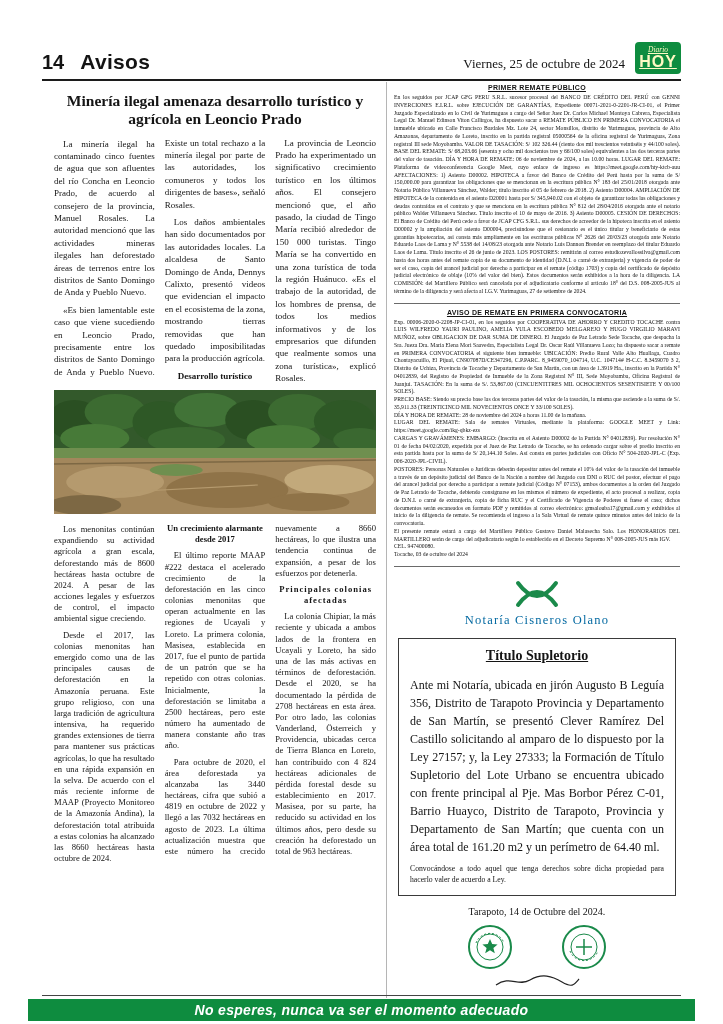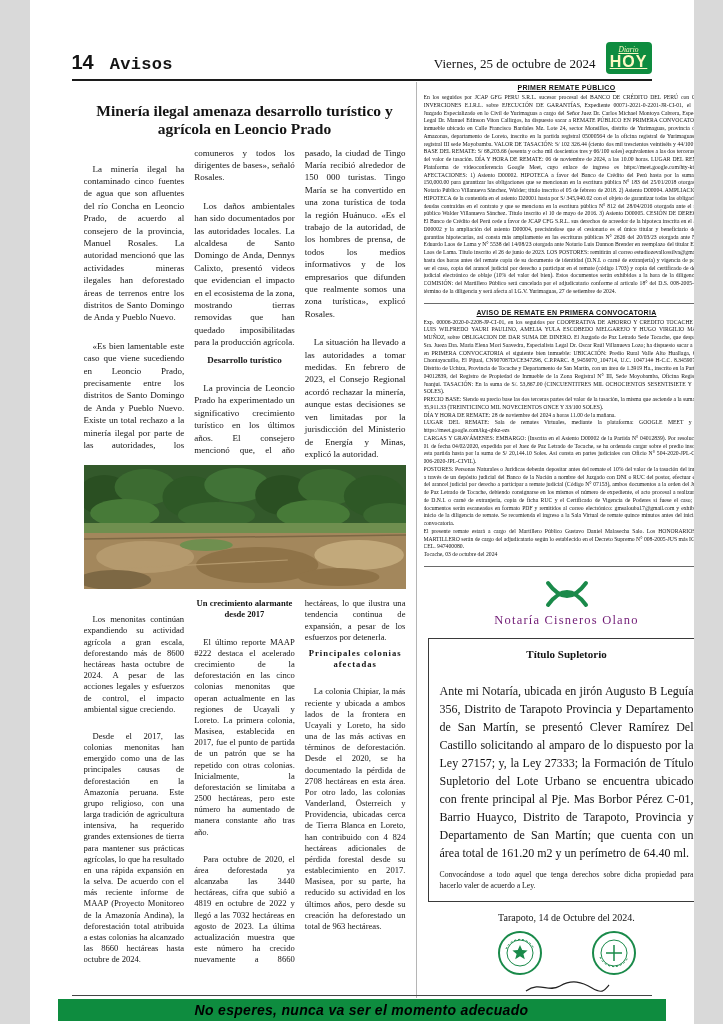--- a/index.html
+++ b/index.html
@@ -1,85 +1,85 @@
 <!DOCTYPE html>
 <html lang="es"><head>
 <meta charset="utf-8">
 <style>
   html,body { margin:0; padding:0; background:#d9d9d9; }
   .page {
-    position:relative; width:664px; height:1024px; margin:0 auto;
+    position:relative; width:723px; height:1024px; margin:0 auto;
     background:#ffffff; font-family:"Liberation Serif", serif; color:#141414;
     overflow:hidden; box-sizing:border-box;
   }
   
   .header {
     position:absolute; left:42px; right:42px; top:36px; height:38px;
     border-bottom:2px solid #1c1c1c; display:flex; align-items:flex-end; padding-bottom:5px;
   }
   .page-num { font-family:"Liberation Sans", sans-serif; font-weight:bold; font-size:20px; margin-right:16px; }
-  .section-name { font-family:Liberation Mono, monospace; font-weight:bold; font-size:17px; letter-spacing:.3px; }
+  .section-name { font-family:Liberation Sans, sans-serif; font-weight:bold; font-size:21px; letter-spacing:.3px; }
   .header-right { margin-left:auto; display:flex; align-items:flex-end; gap:10px; }
   .header-date { font-size:13px; padding-bottom:2px; }
   .logo {
     background:#0e8c3f; color:#fef9c3; width:46px; height:32px; text-align:center;
     border-radius:4px; display:flex; flex-direction:column; justify-content:center; line-height:1;text-decoration:underline;
   }
   .logo-top { font-size:7.5px; font-style:italic; display:block; }
   .logo-main { font-size:16px; font-weight:bold; letter-spacing:1px; display:block; font-family:"Liberation Sans", sans-serif; }
   
   .content { position:absolute; top:82px; left:42px; right:42px; height:916px; }
   .left-col  { position:absolute; left:12px; top:4px; width:322px; height:910px; overflow:hidden; }
   .divider-v { position:absolute; left:344px; top:0; bottom:0; width:1px; background:#b5b5b5; }
   .right-col { position:absolute; left:352px; top:2px; width:286px; height:912px; overflow:hidden; }
   
   .headline {
     font-weight:bold; font-size:15.5px; line-height:1.18; text-align:center;
-    margin:16px 2px 8px 2px; font-family:"Liberation Serif", serif;
+    margin:6px 2px 8px 2px; font-family:"Liberation Serif", serif;
   }
   .art-body { column-count:3; column-gap:10px; text-align:justify; hyphens:auto; }
   .art1 { font-size:9px;  line-height:1.38; }
   .art2 { font-size:8.6px; line-height:1.30; }
-  .art-body p { margin:16px 0 5px 0; text-indent:9px; }
+  .art-body p { margin:1px 0 5px 0; text-indent:9px; }
   .art-body p.art-sub { text-indent:0; text-align:center; font-weight:bold; margin:5px 0 5px 0; }
   .art2 p.art-sub.spread { letter-spacing:1px; }
   .photo { width:100%; height:124px; display:block; margin:5px 0 9px 0; }
   
   .notice { margin-bottom:7px; }
   .notice-title {
     text-align:center; font-weight:bold; font-size:7px; letter-spacing:.3px;
     font-family:"Liberation Sans", sans-serif; margin-bottom:3px; text-decoration:underline;
   }
   .notice-body { font-size:5.7px; line-height:1.36; text-align:justify; white-space:pre-wrap; }
   .notice2 { border-top:1px solid #6a6a6a; padding-top:5px; }
   
   .notaria { border-top:1px solid #6a6a6a; padding-top:10px; margin-top:4px; text-align:center; }
   .notaria-logo { display:block; margin:0 auto 2px auto; }
   .notaria-name {
-    color:#701a75; font-size:12.5px; letter-spacing:1.2px; margin:2px 0 10px 0;
+    color:#0369a1; font-size:12.5px; letter-spacing:1.2px; margin:2px 0 10px 0;
     font-family:"Liberation Serif", serif;
   }
   .titulo-box { border:1px solid #3a3a3a; padding:9px 11px; margin:0 4px; text-align:left; }
-  .titulo-head { text-align:center; font-weight:bold; font-size:11px; margin-bottom:22px; }
+  .titulo-head { text-align:center; font-weight:bold; text-decoration:underline; font-size:14px; margin-bottom:12px; }
   .titulo-body { font-size:12px; line-height:1.5; text-align:justify; }
   .titulo-call { font-size:7.7px; line-height:1.5; text-align:justify; margin-top:7px; }
   .titulo-date { font-size:10px; margin:10px 0 6px 0; text-align:center; }
   .seals { display:flex; justify-content:space-evenly; align-items:center; margin:4px 26px 2px 26px; }
   .seal { display:block; }
   .sig-scribble { display:block; margin:0 auto; }
   .sig-name { font-weight:bold; font-size:14px; margin-top:9px; }
   .sig-title { font-size:11px; margin-top:2px;font-weight:bold; }
   
   .bottom-rule { position:absolute; left:42px; right:42px; bottom:28px; border-bottom:1px solid #444; }
   .banner {
     position:absolute; left:28px; right:28px; bottom:3px; height:22px; background:#0e8c3f;
     display:flex; align-items:center; justify-content:center;
   }
   .banner-text {
-    color:#000000; font-weight:bold; font-style:italic; font-size:14px;
+    color:#ffffff; font-weight:bold; font-style:italic; font-size:14px;
     font-family:"Liberation Sans", sans-serif; letter-spacing:.3px;
   }
 </style>
 </head>
 <body>
 
 <div class="page">
 
   <div class="header">
     <span class="page-num">14</span>
@@ -97,21 +97,20 @@
 
     <div class="left-col">
 
       <h1 class="headline">Minería ilegal amenaza desarrollo turístico y agrícola en Leoncio Prado</h1>
       <div class="art-body art1">
         <p>La minería ilegal ha contaminado cinco fuentes de agua que son afluentes del río Concha en Leoncio Prado, de acuerdo al consejero de la provincia, Manuel Rosales. La autoridad mencionó que las actividades mineras ilegales han deforestado áreas de terrenos entre los distritos de Santo Domingo de Anda y Pueblo Nuevo.</p>
         <p>«Es bien lamentable este caso que viene sucediendo en Leoncio Prado, precisamente entre los distritos de Santo Domingo de Anda y Pueblo Nuevo. Existe un total rechazo a la minería ilegal por parte de las autoridades, los comuneros y todos los dirigentes de bases», señaló Rosales.</p>
         <p>Los daños ambientales han sido documentados por las autoridades locales. La alcaldesa de Santo Domingo de Anda, Dennys Calixto, presentó videos que evidencian el impacto en el ecosistema de la zona, mostrando tierras removidas que han quedado imposibilitadas para la producción agrícola.</p>
         <p class="art-sub">Desarrollo turístico</p>
         <p>La provincia de Leoncio Prado ha experimentado un significativo crecimiento turístico en los últimos años. El consejero mencionó que, el año pasado, la ciudad de Tingo María recibió alrededor de 150 000 turistas. Tingo María se ha convertido en una zona turística de toda la región Huánuco. «Es el trabajo de la autoridad, de los hombres de prensa, de todos los medios informativos y de los empresarios que difunden que realmente somos una zona turística», explicó Rosales.</p>
-        <p>La situación ha llevado a las autoridades a tomar medidas. En febrero de 2023, el Consejo Regional acordó rechazar la minería, aunque estas decisiones se ven limitadas por la jurisdicción del Ministerio de Energía y Minas, explicó la autoridad.</p>
       </div>
 
       <svg class="photo" viewBox="0 0 316 124" preserveAspectRatio="none" aria-hidden="true">
         <rect width="316" height="124" fill="#97a265"></rect>
         <rect width="316" height="60" fill="#33592b"></rect>
         <ellipse cx="20" cy="30" rx="26" ry="20" fill="#2a4f22"></ellipse>
         <ellipse cx="60" cy="22" rx="30" ry="18" fill="#3c6b31"></ellipse>
         <ellipse cx="105" cy="32" rx="28" ry="21" fill="#2e5826"></ellipse>
         <ellipse cx="150" cy="20" rx="32" ry="17" fill="#417337"></ellipse>
         <ellipse cx="195" cy="30" rx="27" ry="20" fill="#2a4f22"></ellipse>

